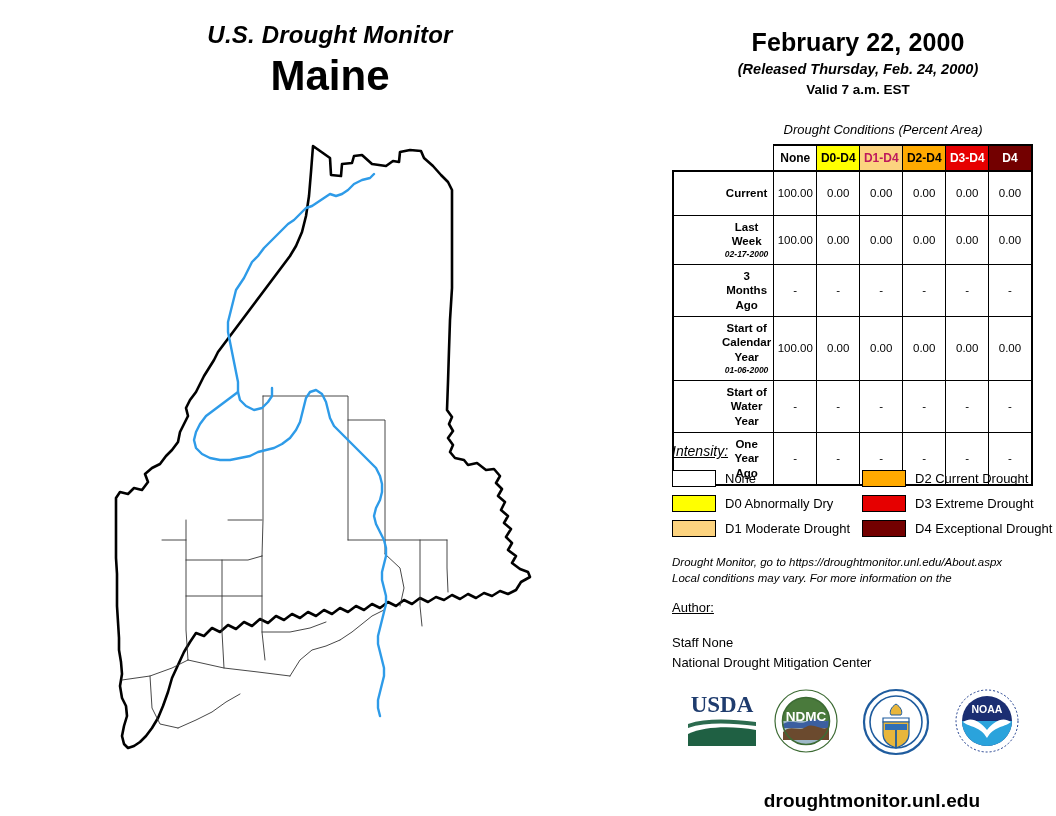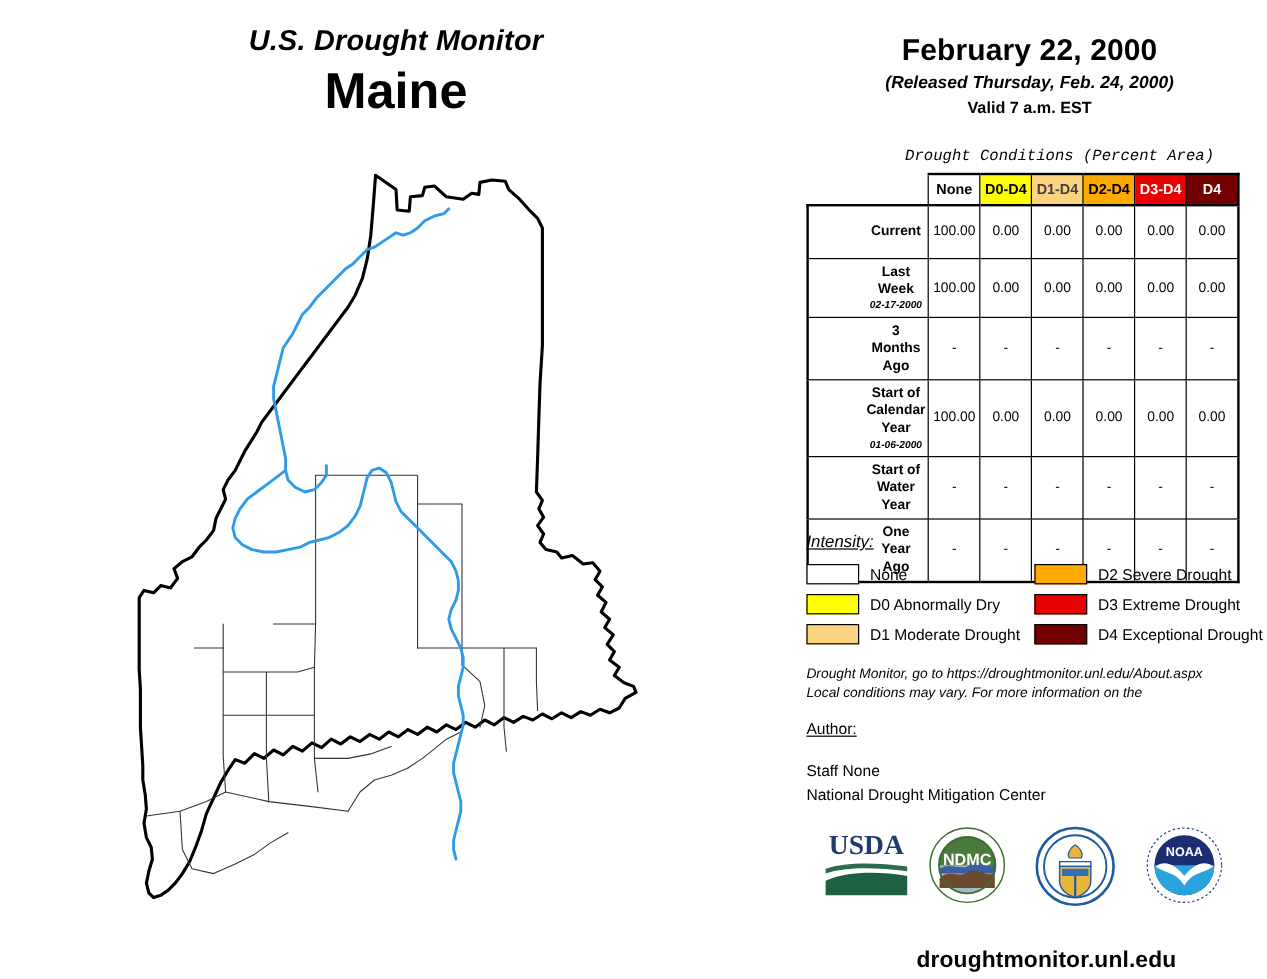--- a/index.html
+++ b/index.html
@@ -33,21 +33,20 @@
 
   #date-block { position:absolute; left:0; top:28px; width:396px; text-align:center; }
   #rel-date { font-size:25px; font-weight:bold; letter-spacing:0.1px; }
   #released { font-size:14.5px; font-weight:bold; font-style:italic; margin-top:4px; }
   #valid { font-size:13.5px; font-weight:bold; margin-top:5px; }
 
   #table-caption {
     position:absolute; left:0; top:122px; width:396px;
     text-align:center; font-size:13px; font-style:italic;
     padding-left:50px;
-    font-family:Liberation Mono, monospace;
   }
 
   
   #cond-table {
     position:absolute; left:12px; top:144px;
     border-collapse:collapse;
     font-size:11.5px;
   }
   #cond-table th, #cond-table td {
     border:1px solid #000;
@@ -231,21 +230,21 @@
   </div>
 
   <div id="table-caption">Drought Conditions (Percent Area)</div>
 
   <table id="cond-table">
     <thead>
       <tr>
         <th class="corner"></th>
       <th class="cat" style="background: rgb(255, 255, 255); color: rgb(0, 0, 0);">None</th>
           <th class="cat" style="background: rgb(255, 255, 0); color: rgb(0, 0, 0);">D0-D4</th>
-          <th class="cat" style="background: rgb(252, 211, 127); color: #404040;">D1-D4</th>
+          <th class="cat" style="background: rgb(252, 211, 127); color: #be185d;">D1-D4</th>
           <th class="cat" style="background: rgb(255, 170, 0); color: #000000;">D2-D4</th>
           <th class="cat" style="background: rgb(230, 0, 0); color: rgb(255, 255, 255);">D3-D4</th>
           <th class="cat" style="background: rgb(115, 0, 0); color: rgb(255, 255, 255);">D4</th>
         </tr>
     </thead>
     <tbody>
         <tr>
           <th class="rowlab">Current</th>
           <td>100.00</td>
           <td>0.00</td>
@@ -314,21 +313,21 @@
           <span class="legend-label">D0 Abnormally Dry</span>
         </div>
         <div class="legend-row">
           <span class="swatch" style="background: rgb(252, 211, 127);"></span>
           <span class="legend-label">D1 Moderate Drought</span>
         </div>
       </div>
     <div class="legend-col right">
         <div class="legend-row">
           <span class="swatch" style="background: rgb(255, 170, 0);"></span>
-          <span class="legend-label">D2 Severe Drought</span>
+          <span class="legend-label">D2 Current Drought</span>
         </div>
         <div class="legend-row">
           <span class="swatch" style="background: rgb(230, 0, 0);"></span>
           <span class="legend-label">D3 Extreme Drought</span>
         </div>
         <div class="legend-row">
           <span class="swatch" style="background: rgb(115, 0, 0);"></span>
           <span class="legend-label">D4 Exceptional Drought</span>
         </div>
       </div>

